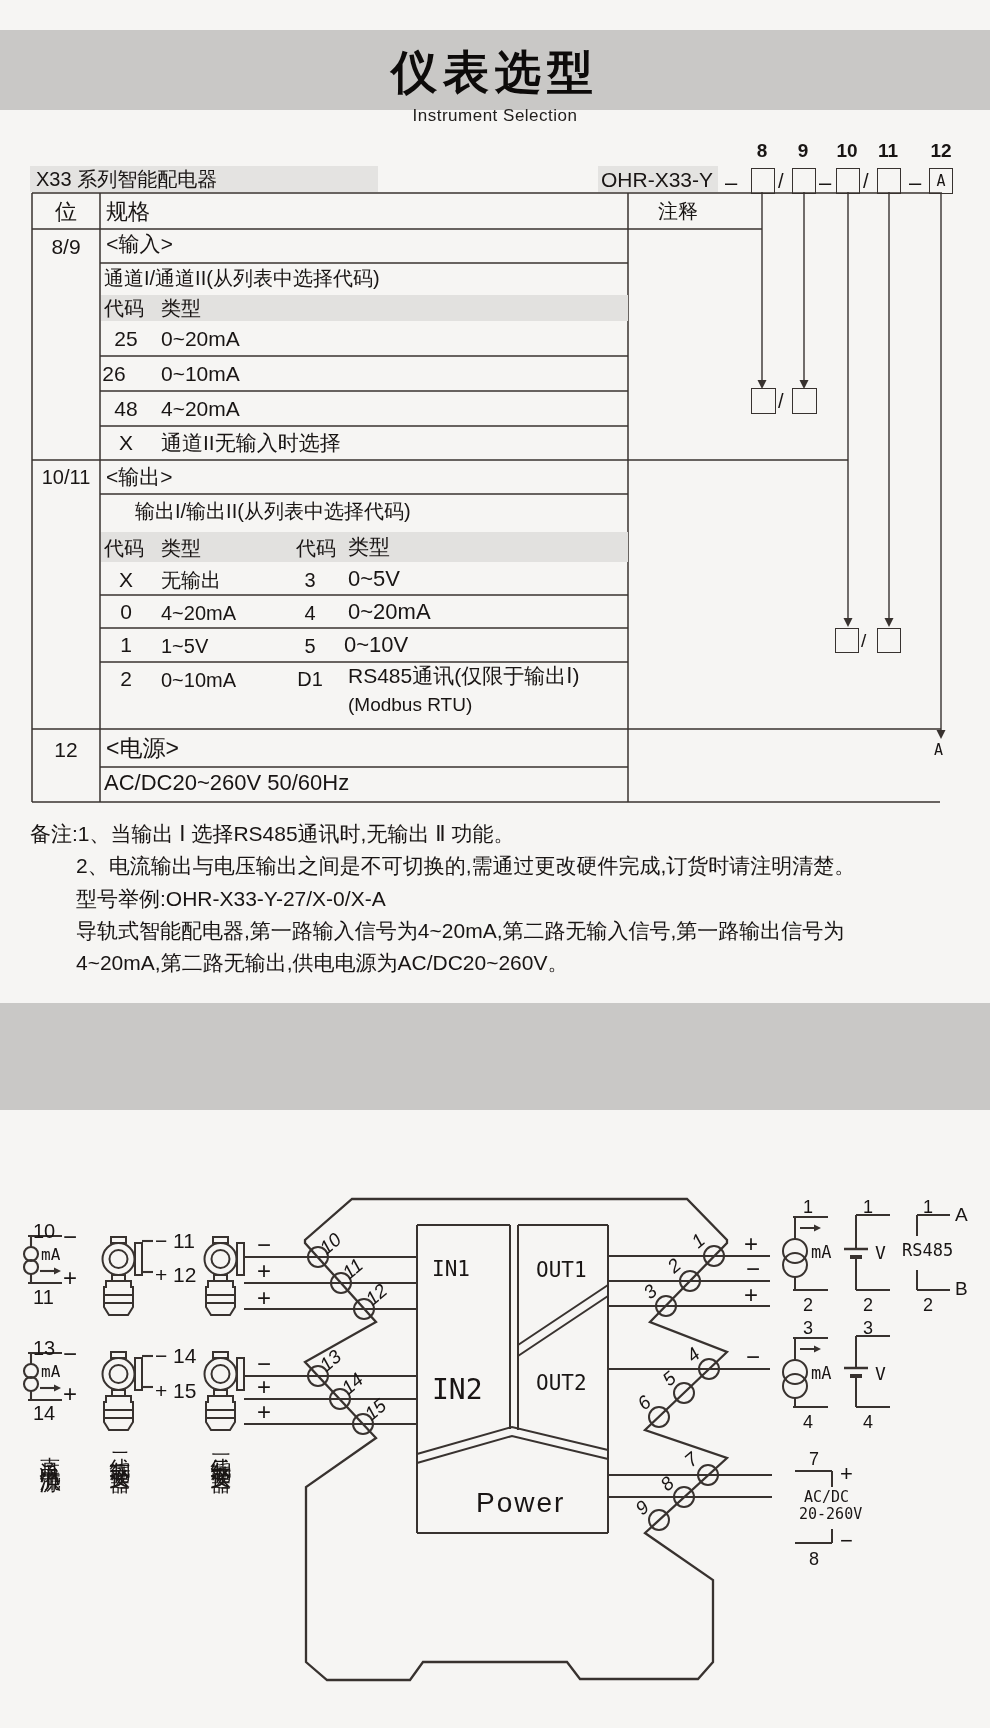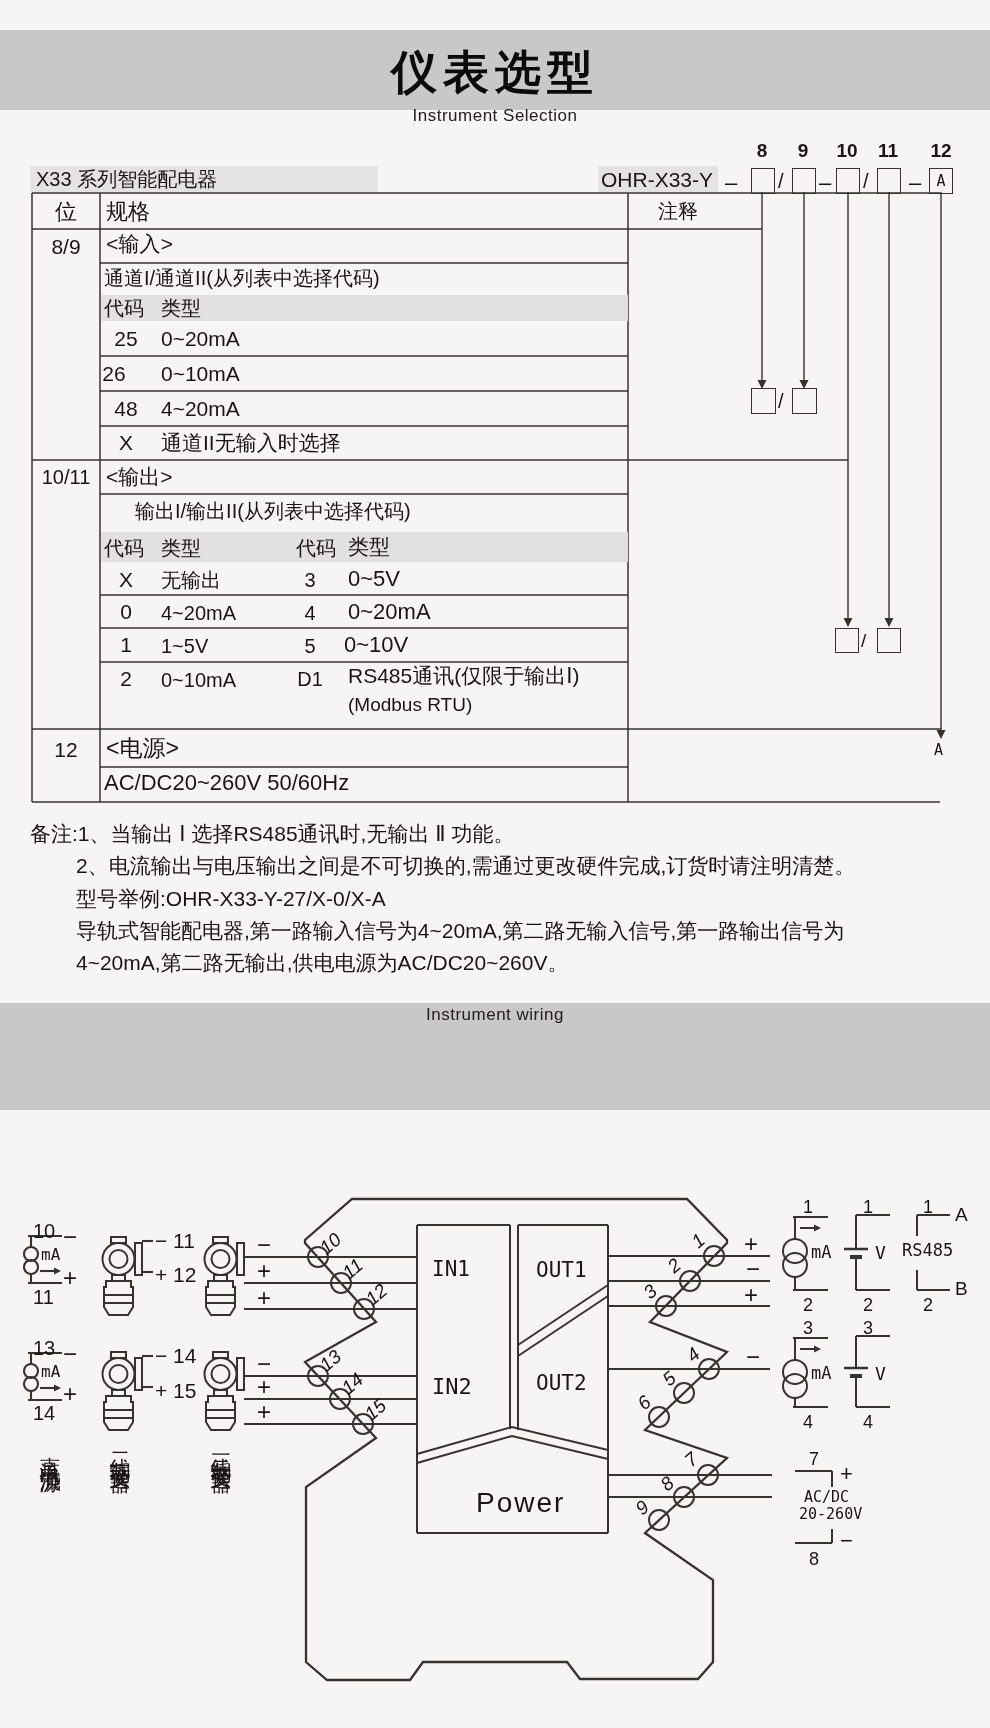--- a/index.html
+++ b/index.html
@@ -298,21 +298,20 @@
   <div class="t" style="left:106px;top:735px;font-size:23px;">&lt;电源&gt;</div>
   <div class="t" style="left:104px;top:770px;font-size:22px;">AC/DC20~260V 50/60Hz</div>
 
   <div class="t" style="left:30px;top:822px;font-size:21px;">备注:1、当输出 Ⅰ 选择RS485通讯时,无输出 Ⅱ 功能。</div>
   <div class="t" style="left:76px;top:854px;font-size:21px;">2、电流输出与电压输出之间是不可切换的,需通过更改硬件完成,订货时请注明清楚。</div>
   <div class="t" style="left:76px;top:887px;font-size:21px;">型号举例:OHR-X33-Y-27/X-0/X-A</div>
   <div class="t" style="left:76px;top:919px;font-size:21px;">导轨式智能配电器,第一路输入信号为4~20mA,第二路无输入信号,第一路输出信号为</div>
   <div class="t" style="left:76px;top:951px;font-size:21px;">4~20mA,第二路无输出,供电电源为AC/DC20~260V。</div>
 
   <div class="banner" style="top:1003px;height:107px;">
-    <div class="bs">Instrument wiring</div>
   </div>
 
   <div class="t" style="left:33px;top:1220px;font-size:20px;">10</div>
   <div class="t" style="left:63px;top:1223px;font-size:24px;">−</div>
   <div class="t mono" style="left:41px;top:1246px;font-size:16px;">mA</div>
   <div class="t" style="left:63px;top:1264px;font-size:24px;">+</div>
   <div class="t" style="left:33px;top:1286px;font-size:20px;">11</div>
 
   <div class="t" style="left:33px;top:1337px;font-size:20px;">13</div>
   <div class="t" style="left:63px;top:1340px;font-size:24px;">−</div>
@@ -343,21 +342,21 @@
   <div class="t rot" style="left:645px;top:1281px;font-size:19px;">3</div>
   <div class="t rot" style="left:688px;top:1344px;font-size:19px;">4</div>
   <div class="t rot" style="left:664px;top:1368px;font-size:19px;">5</div>
   <div class="t rot" style="left:639px;top:1392px;font-size:19px;">6</div>
   <div class="t rot" style="left:686px;top:1449px;font-size:19px;">7</div>
   <div class="t rot" style="left:662px;top:1473px;font-size:19px;">8</div>
   <div class="t rot" style="left:637px;top:1497px;font-size:19px;">9</div>
 
   <div class="t mono" style="left:432px;top:1257px;font-size:21px;">IN1</div>
   <div class="t mono" style="left:536px;top:1258px;font-size:21px;">OUT1</div>
-  <div class="t mono" style="left:432px;top:1374px;font-size:22px;">IN2</div>
+  <div class="t mono" style="left:432px;top:1374px;font-size:28px;">IN2</div>
   <div class="t mono" style="left:536px;top:1371px;font-size:21px;">OUT2</div>
   <div class="t" style="left:476px;top:1487px;font-size:28px;letter-spacing:2px;">Power</div>
 
   <div class="t" style="left:744px;top:1230px;font-size:24px;">+</div>
   <div class="t" style="left:746px;top:1255px;font-size:24px;">−</div>
   <div class="t" style="left:744px;top:1281px;font-size:24px;">+</div>
   <div class="t" style="left:746px;top:1343px;font-size:24px;">−</div>
 
   <div class="t ctr" style="left:800px;top:1197px;width:16px;font-size:18px;">1</div>
   <div class="t mono" style="left:811px;top:1243px;font-size:17px;">mA</div>

